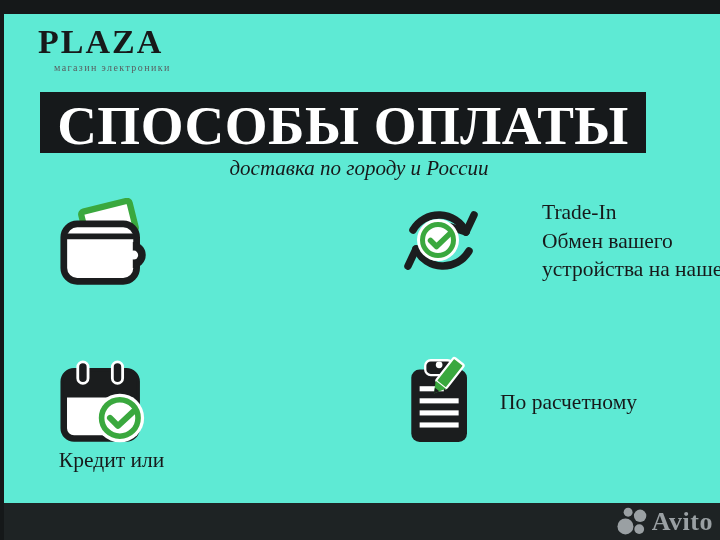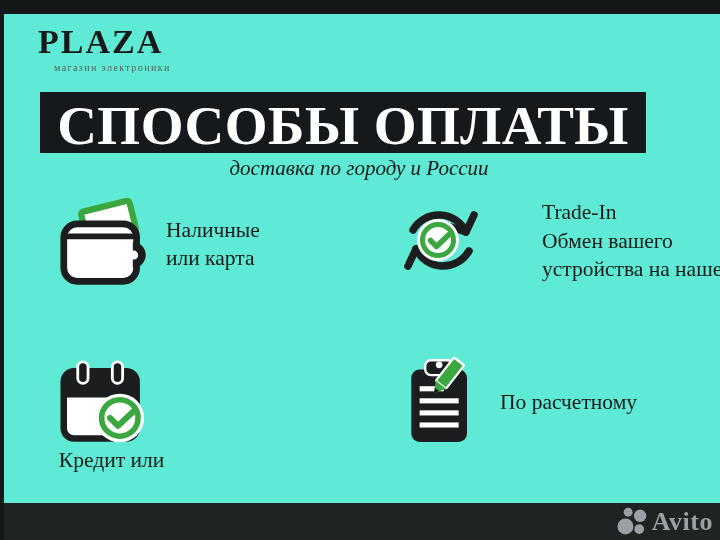--- a/index.html
+++ b/index.html
@@ -67,24 +67,20 @@
     <div class="icon-box">
       <svg viewBox="0 0 100 96" xmlns="http://www.w3.org/2000/svg">
         <g transform="rotate(-14 50 22)">
           <rect x="27" y="9" width="52" height="32" rx="3" fill="#fff" stroke="#3aa83e" stroke-width="6.5"></rect>
         </g>
         <rect x="7" y="27" width="76" height="60" rx="14" fill="#fff" stroke="#1b1d1e" stroke-width="7"></rect>
         <line x1="9" y1="40" x2="81" y2="40" stroke="#1b1d1e" stroke-width="6"></line>
         <path d="M79 46 a13.5 13.5 0 0 1 0 27 z" fill="#1b1d1e"></path>
         <circle cx="80" cy="59.5" r="4.6" fill="#fff"></circle>
       </svg>
-    </div>
-    <div class="feature-text">
-      <div>Наличные</div>
-      <div>или карта</div>
     </div>
   </div>
 
   <div class="feature f2">
     <div class="icon-box">
       <svg viewBox="0 0 88 84" xmlns="http://www.w3.org/2000/svg">
         <g fill="none" stroke="#1b1d1e" stroke-width="7.5" stroke-linecap="round" stroke-linejoin="round">
           <path d="M16 31 A 30 30 0 0 1 69 33"></path>
           <path d="M72 52 A 30 30 0 0 1 19 50"></path>
           <path d="M77 16 L69 33 L51 27"></path>

